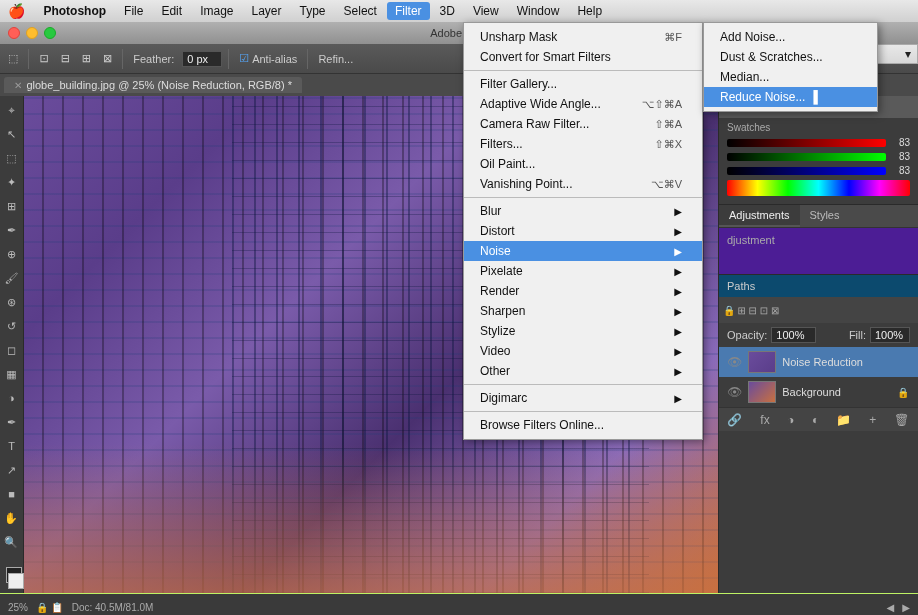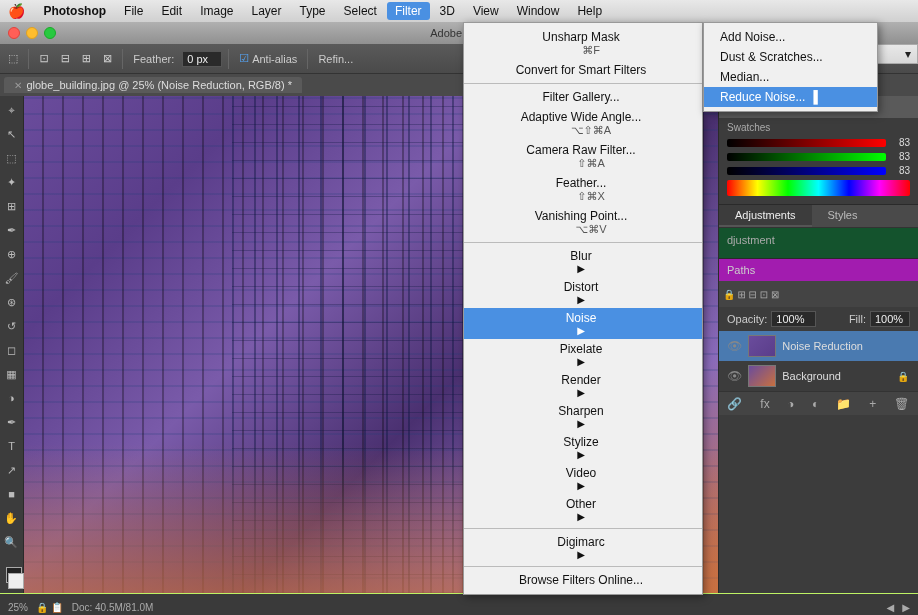--- a/index.html
+++ b/index.html
@@ -247,21 +247,21 @@
       border-radius: 2px;
     }
 
     
     .layers-panel {
       flex: 1;
       display: flex;
       flex-direction: column;
     }
     .layers-tab {
-      padding: 4px 16px;
+      padding: 4px 10px;
       font-size: 11px;
       color: #bbb;
       cursor: pointer;
     }
     .layers-tab.active {
       background: #3c3c3c;
       color: #eee;
       border-bottom: 2px solid #555;
     }
     .layers-toolbar {
@@ -370,21 +370,20 @@
     }
     .fm-item {
       display: flex;
       align-items: center;
       justify-content: space-between;
       padding: 3px 20px 3px 16px;
       font-size: 12px;
       color: #111;
       cursor: pointer;
       white-space: nowrap;
-      flex-direction: column;
     }
     .fm-item.highlighted {
       background: #4a90e2;
       color: white;
     }
     .fm-item .shortcut {
       font-size: 11px;
       color: #555;
       margin-left: 20px;
     }
@@ -549,27 +548,27 @@
         <div class="color-slider color-slider-b"></div>
         <span class="slider-value">83</span>
       </div>
       <div class="spectrum-bar"></div>
     </div>
 
     <div style="display:flex;background:#4a4a4a;border-bottom:1px solid #333;">
       <div class="layers-tab active">Adjustments</div>
       <div class="layers-tab">Styles</div>
     </div>
-    <div style="padding:6px 8px;font-size:11px;color:#aaa;background:#14532d;height:30px;">
+    <div style="padding:6px 8px;font-size:11px;color:#aaa;background:#4c1d95;height:46px;">
       <span>djustment</span>
     </div>
 
     <div class="layers-panel">
       <div style="height:1px;background:#2a2a2a;"></div>
-      <div style="background:#a21caf;height:22px;display:flex;align-items:center;padding:0 8px;font-size:11px;color:#ccc;">Paths</div>
+      <div style="background:#0c4a6e;height:22px;display:flex;align-items:center;padding:0 8px;font-size:11px;color:#ccc;">Paths</div>
 
       <div class="layers-toolbar">
         <span style="font-size:10px;color:#aaa;">🔒</span>
         <span>⊞ ⊟ ⊡ ⊠</span>
       </div>
 
       <div class="opacity-row">
         <span>Opacity:</span>
         <input class="opacity-input" value="100%" style="">
         <span style="margin-left:auto;">Fill:</span>
@@ -623,22 +622,25 @@
   </div>
   <div class="fm-item">
     <span>Adaptive Wide Angle...</span>
     <span class="shortcut">⌥⇧⌘A</span>
   </div>
   <div class="fm-item">
     <span>Camera Raw Filter...</span>
     <span class="shortcut">⇧⌘A</span>
   </div>
   <div class="fm-item">
-    <span>Feather...</span>
+    <span>Filters...</span>
     <span class="shortcut">⇧⌘X</span>
+  </div>
+  <div class="fm-item">
+    <span>Oil Paint...</span>
   </div>
   <div class="fm-item">
     <span>Vanishing Point...</span>
     <span class="shortcut">⌥⌘V</span>
   </div>
   <div class="menu-section-divider"></div>
   <div class="fm-item">
     <span>Blur</span>
     <span class="arrow">▶</span>
   </div>

